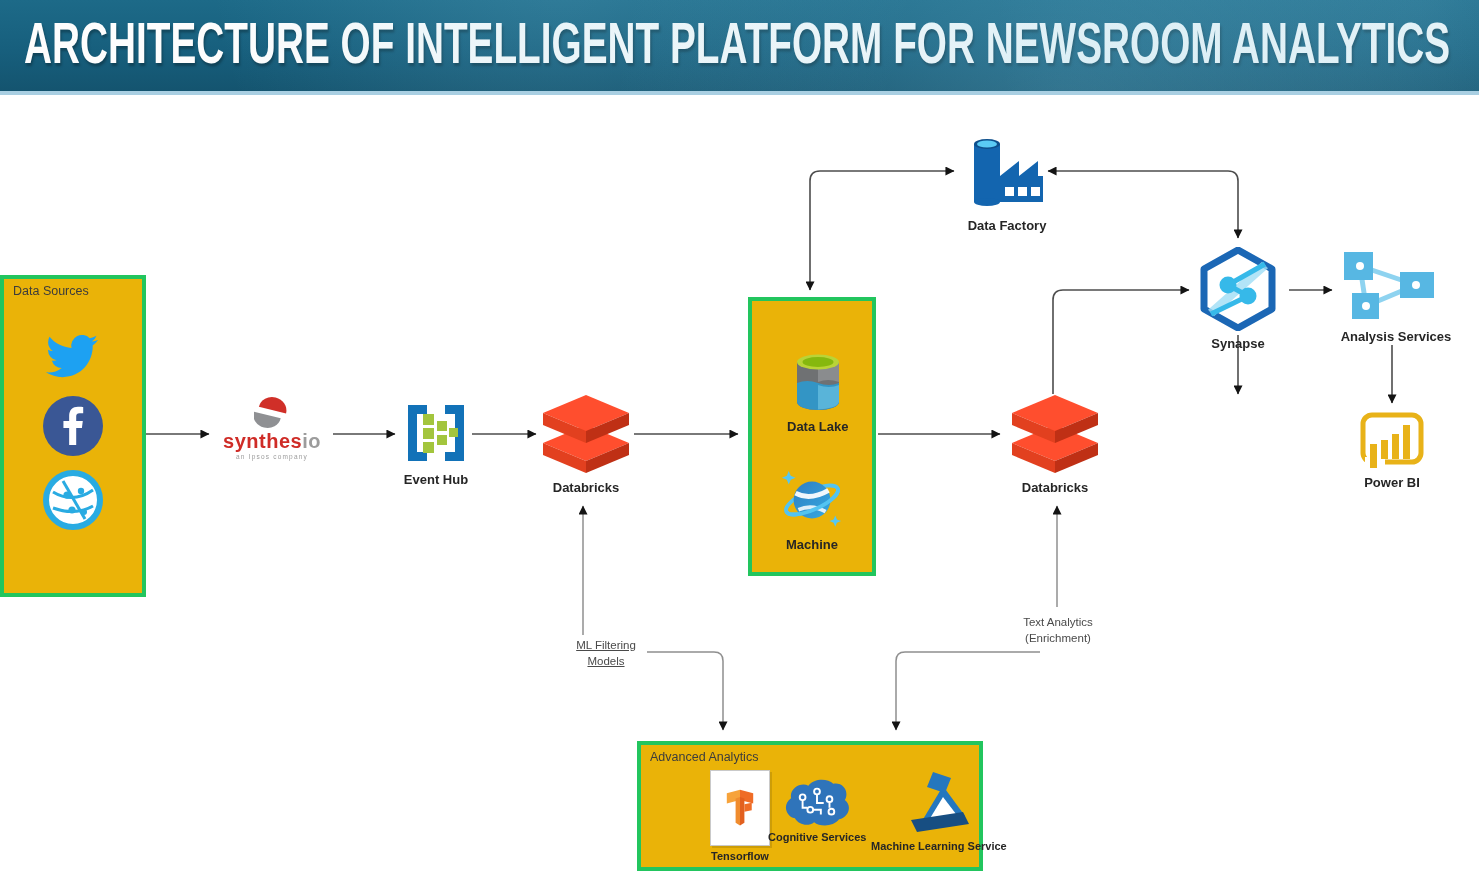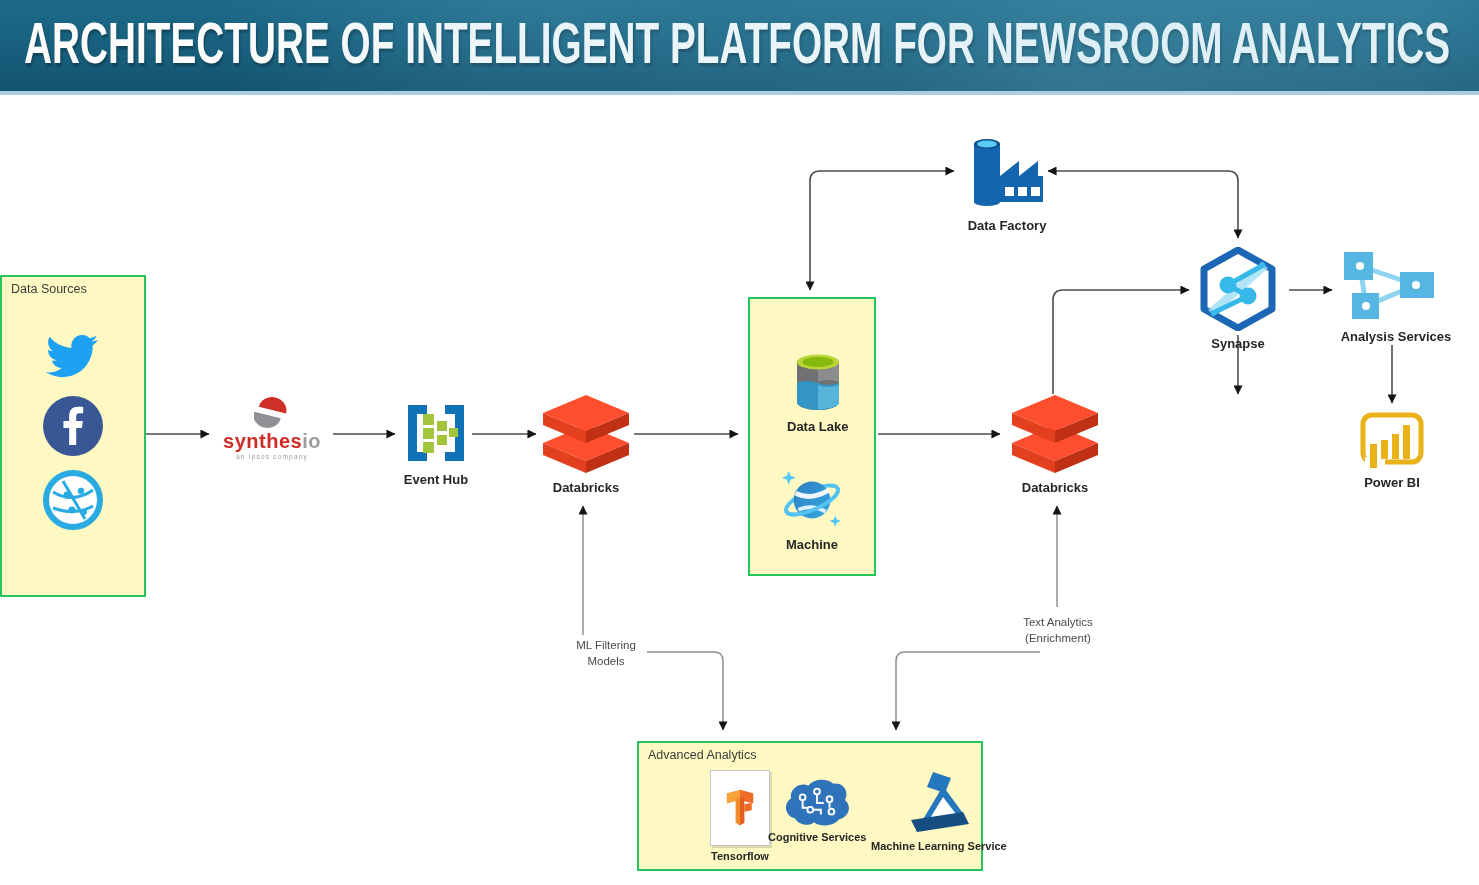--- a/index.html
+++ b/index.html
@@ -13,21 +13,21 @@
   .banner::after{content:"";position:absolute;inset:0;
           background:radial-gradient(circle at 72% 130%, rgba(130,200,225,.28), transparent 42%),
                      radial-gradient(circle at 38% -40%, rgba(130,200,225,.20), transparent 38%),
                      radial-gradient(circle at 96% 10%, rgba(130,200,225,.18), transparent 30%);}
   .banner-title{position:absolute;left:24px;top:0;height:86px;display:flex;align-items:center;
           font-size:57px;font-weight:bold;color:#fdfdfd;white-space:nowrap;
           transform:scaleX(.68);transform-origin:left center;letter-spacing:0;
           text-shadow:2px 3px 3px rgba(0,0,0,.28);}
 
   
-  .panel{position:absolute;background:#fef9c3;border:2px solid #22c55e;box-sizing:border-box;text-decoration:underline;}
+  .panel{position:absolute;background:#eab308;border:4px solid #22c55e;box-sizing:border-box;text-decoration:underline;}
   #panel-ds{left:0;top:275px;width:146px;height:322px;}
   #panel-dl{left:748px;top:297px;width:128px;height:279px;}
   #panel-aa{left:637px;top:741px;width:346px;height:130px;}
   .panel-label{position:absolute;left:9px;top:5px;font-size:12.5px;color:#3c3c3c;}
 
   
   #wires{position:absolute;left:0;top:0;width:1479px;height:885px;}
   .flow{stroke:#4d4d4d;stroke-width:1.6;fill:none;}
   .flow-light{stroke:#8f8f8f;stroke-width:1.5;fill:none;}
 
@@ -299,21 +299,21 @@
   <div class="node" style="left:871px;top:770px;">
     <svg width="64" height="66" viewBox="0 0 64 66">
       <polygon points="36,16 58,46 12,56" fill="#2577be"></polygon>
       <polygon points="36,27 49,44 22,50" fill="#ffffff"></polygon>
       <polygon points="4,50 56,42 62,54 10,62" fill="#174e82"></polygon>
       <polygon points="26,2 44,8 38,23 20,17" fill="#2577be"></polygon>
     </svg>
     <div class="small-label">Machine Learning Service</div>
   </div>
 
-  <div class="anno" style="left:541px;top:637px;">
+  <div class="anno" style="left:541px;top:637px;text-decoration:underline;">
     <div>ML Filtering</div>
     <div>Models</div>
   </div>
   <div class="anno" style="left:993px;top:614px;">
     <div>Text Analytics</div>
     <div>(Enrichment)</div>
   </div>
 
 </div>
 

